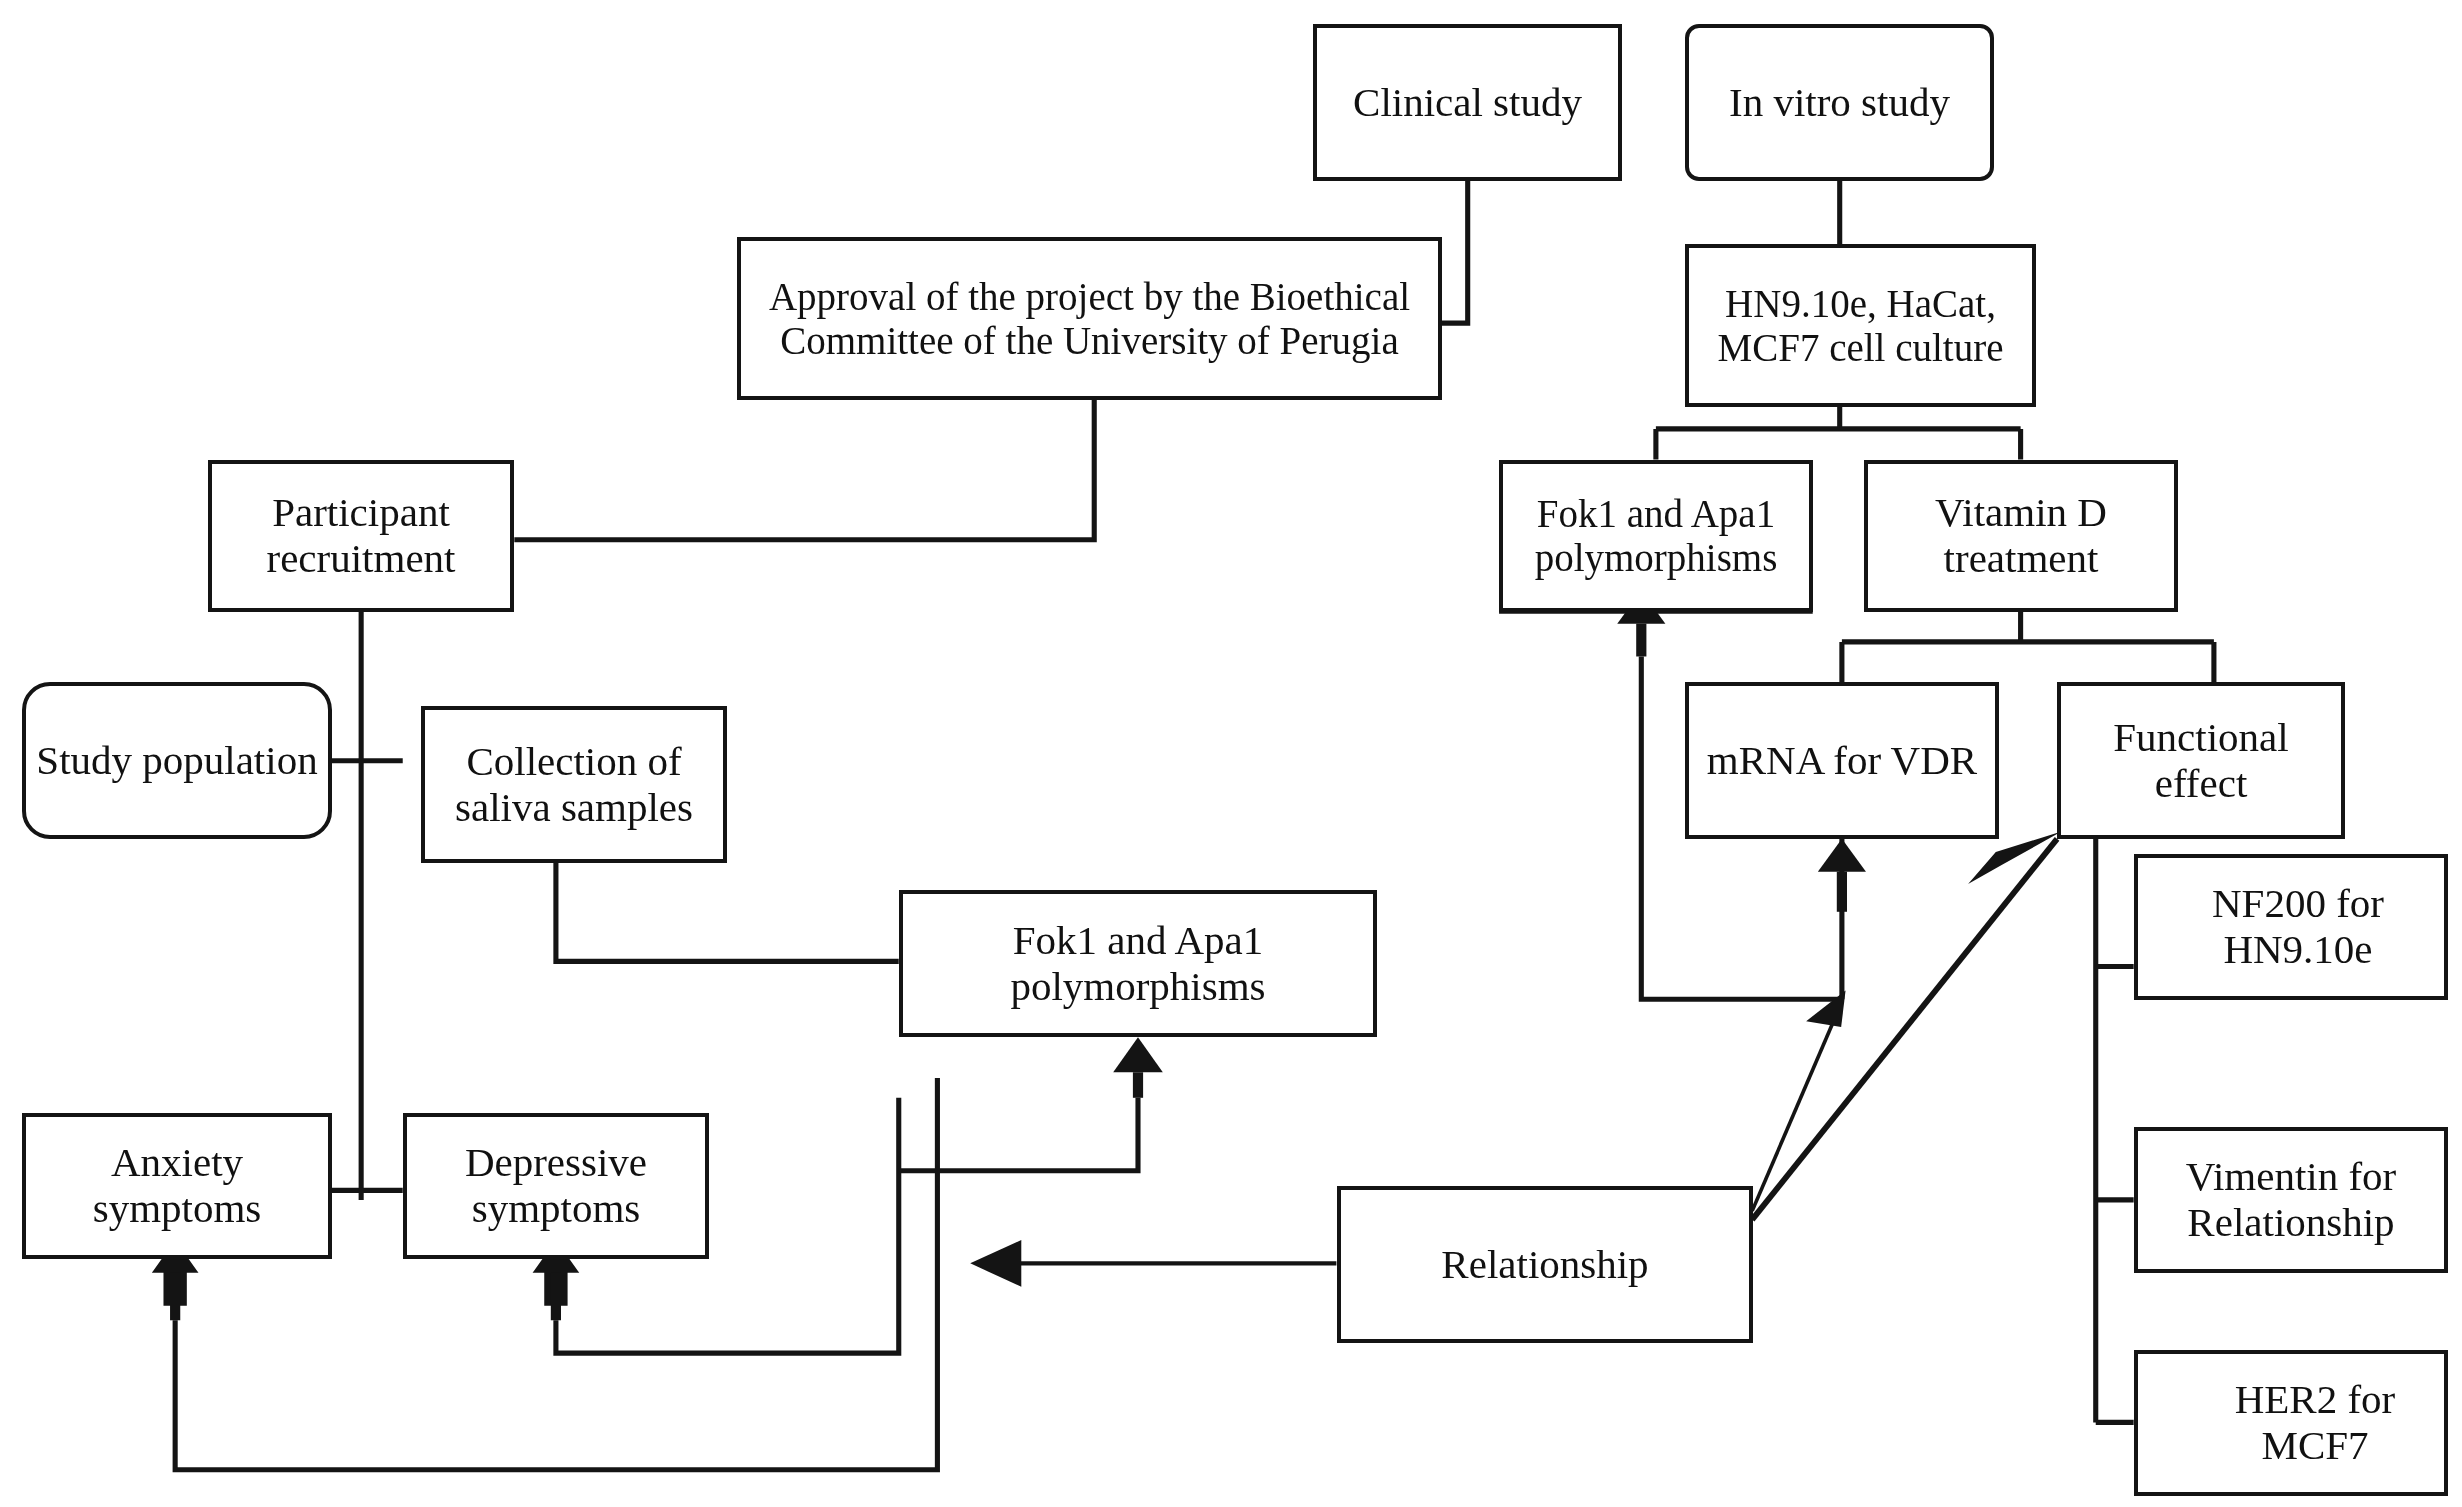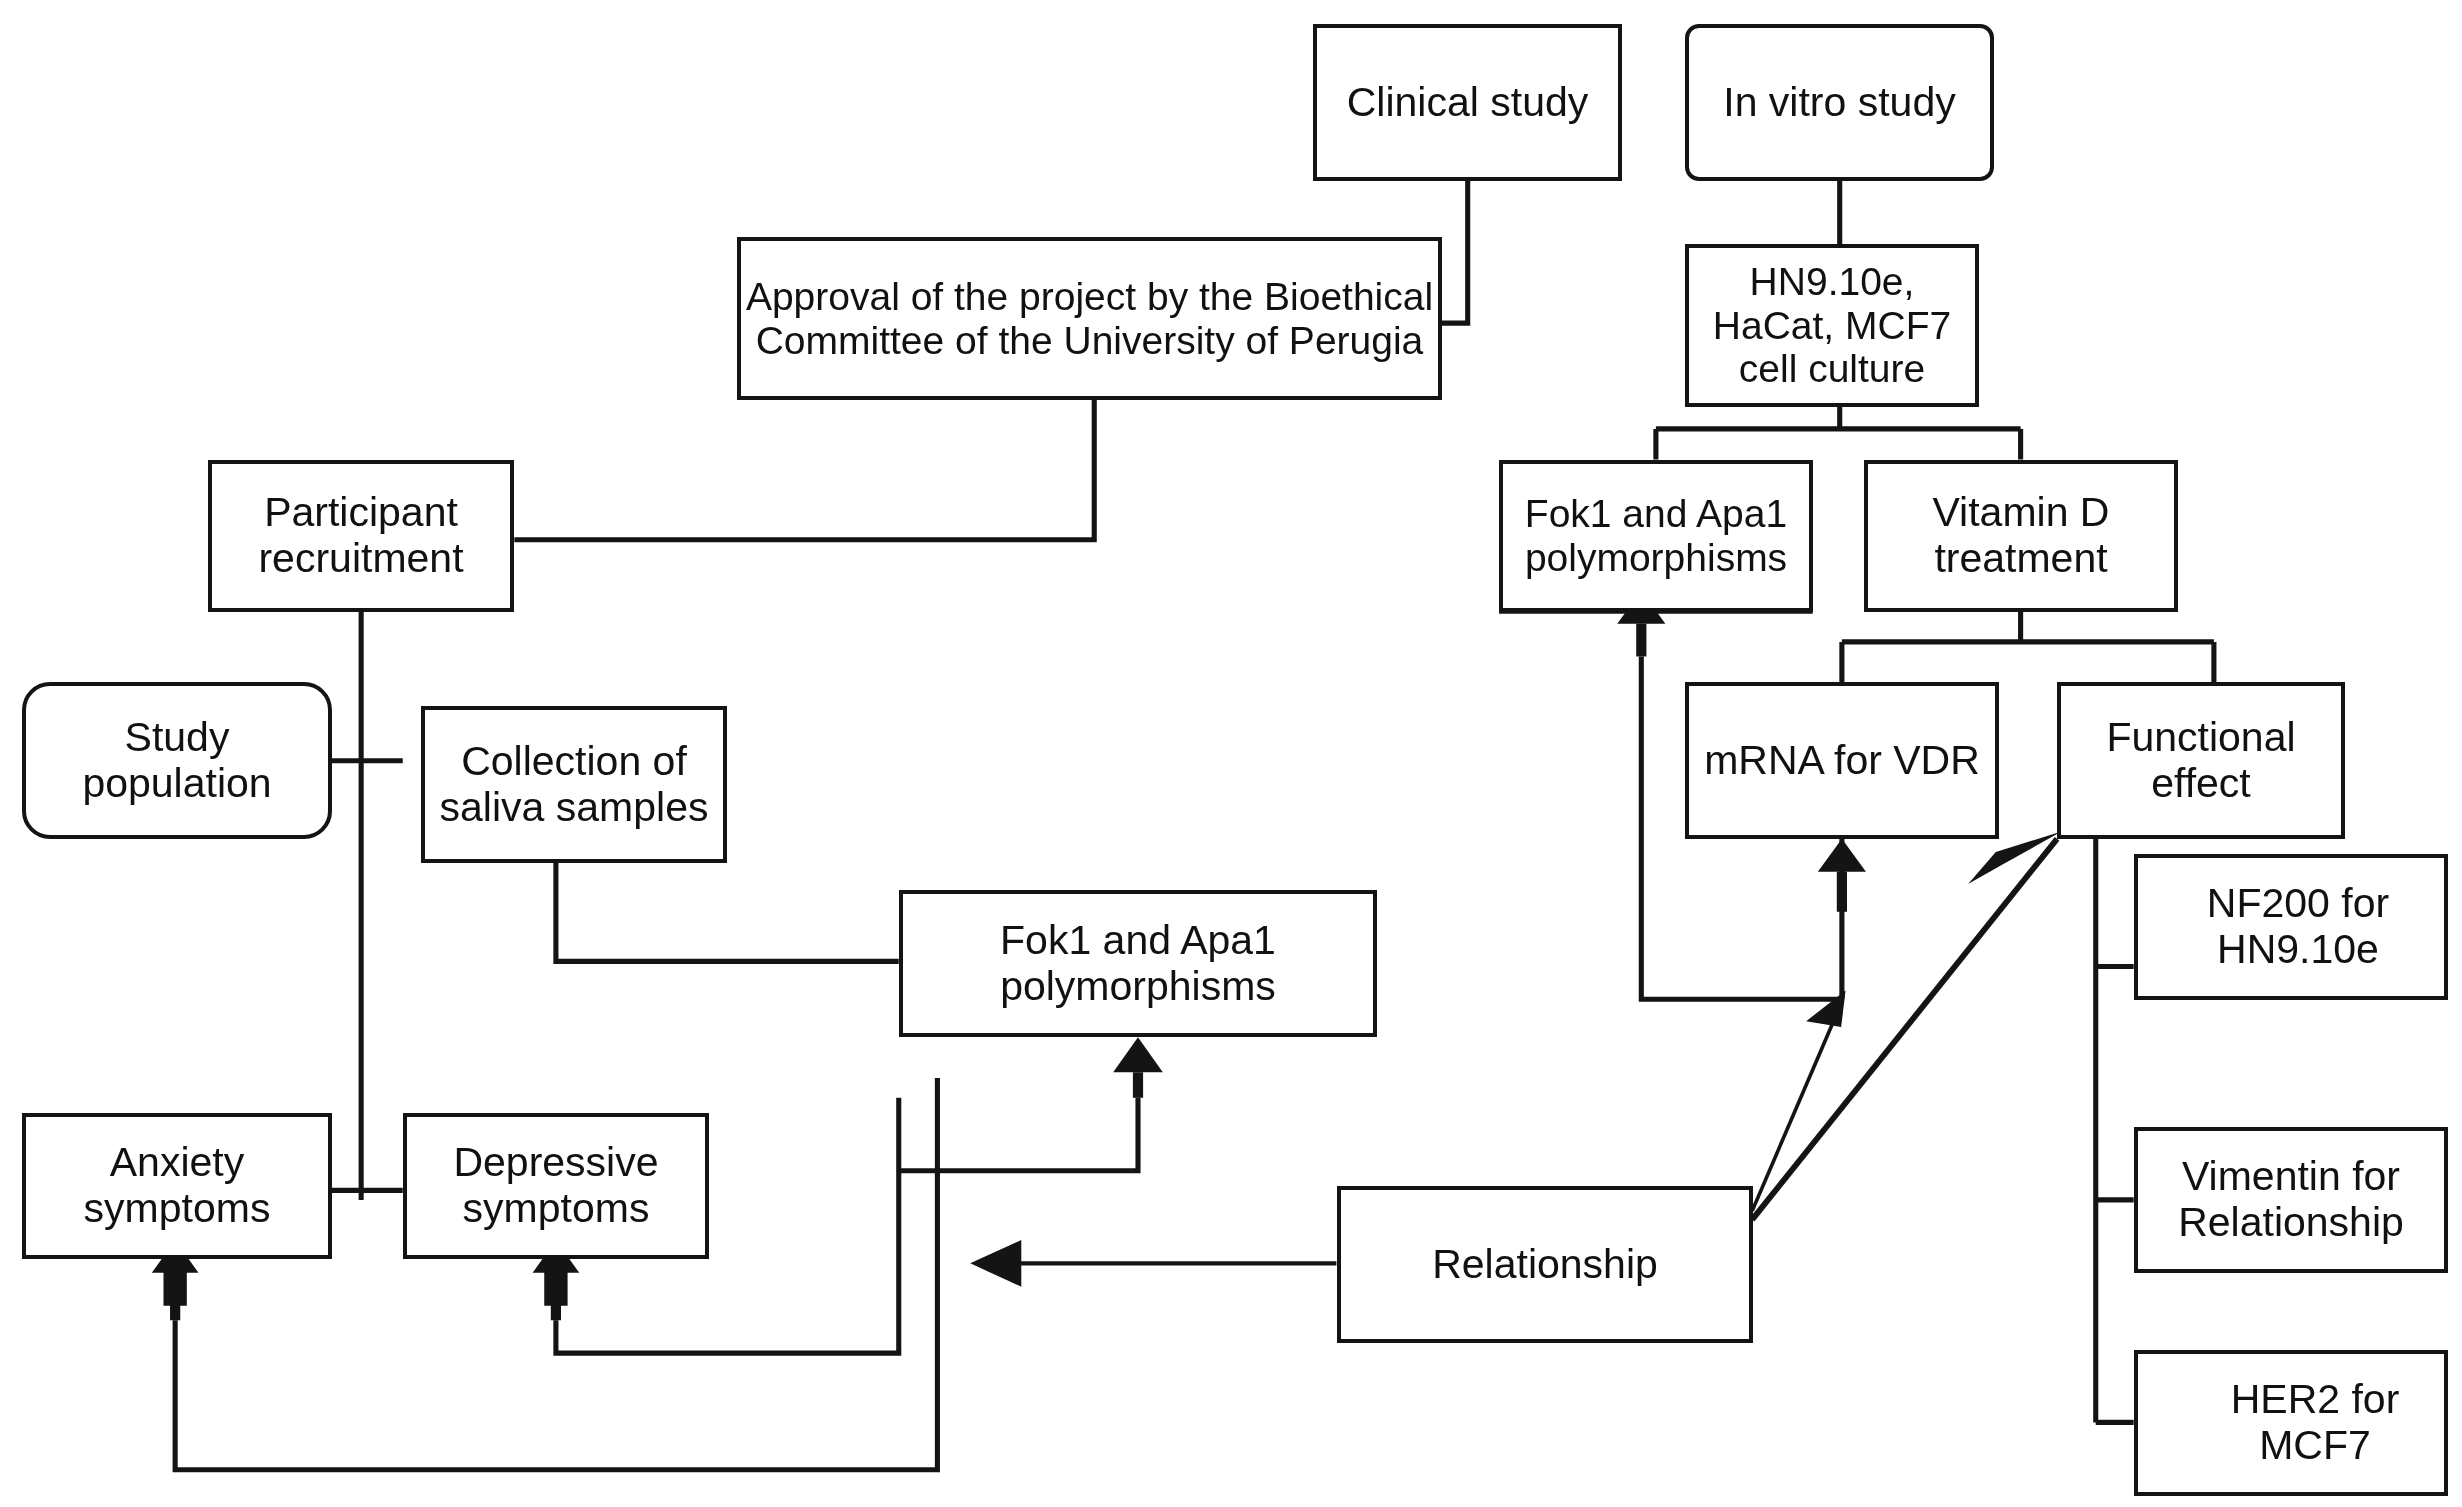--- a/index.html
+++ b/index.html
@@ -1,21 +1,21 @@
 <!DOCTYPE html>
 <html style="font-size:11.7px"><head>
 <meta charset="utf-8">
 <style>
   html,body{margin:0;padding:0;background:#ffffff;}
   body{font-family:"Liberation Serif", serif;}
   #stage{position:relative;width:2462px;height:1507px;background:#fff;overflow:hidden;}
   svg#wires{position:absolute;left:0;top:0;width:2462px;height:1507px;}
   .node{position:absolute;box-sizing:border-box;background:#fff;border:4.4px solid #141414;
         display:flex;align-items:center;justify-content:center;text-align:center;
-        font-family:Liberation Sans, sans-serif;color:#111;line-height:1.12;}
+        font-family:Liberation Serif, serif;color:#111;line-height:1.12;}
   .node span{display:block;padding:0 4.4px;}
   .fs-lg{font-size:41px;}
   .fs-md{font-size:39px;}
 </style>
 </head>
 <body>
 
 <div id="stage">
 
   <svg id="wires" viewBox="0 0 3375 2066" xmlns="http://www.w3.org/2000/svg">
@@ -76,21 +76,21 @@
   <div id="nodes">
       <div class="node fs-lg" style="left: 1313px; top: 24px; width: 309px; height: 157px; border-color: rgb(20, 20, 20);">
         <span>Clinical study</span>
       </div>
       <div class="node fs-lg" style="left: 1685px; top: 24px; width: 309px; height: 157px; border-color: rgb(20, 20, 20); border-radius: 14px;">
         <span>In vitro study</span>
       </div>
       <div class="node fs-md" style="left: 737px; top: 237px; width: 705px; height: 163px; border-color: rgb(20, 20, 20);">
         <span>Approval of the project by the Bioethical Committee of the University of Perugia</span>
       </div>
-      <div class="node fs-md" style="left: 1685px; top: 244px; width: 294px; height: 163px; border-color: rgb(20, 20, 20);">
+      <div class="node fs-md" style="left: 1685px; top: 244px; width: 351px; height: 163px; border-color: rgb(20, 20, 20);">
         <span>HN9.10e, HaCat, MCF7 cell culture</span>
       </div>
       <div class="node fs-lg" style="left: 208px; top: 460px; width: 306px; height: 152px; border-color: rgb(20, 20, 20);">
         <span>Participant recruitment</span>
       </div>
       <div class="node fs-md" style="left: 1499px; top: 460px; width: 314px; height: 152px; border-color: rgb(20, 20, 20);">
         <span>Fok1 and Apa1 polymorphisms</span>
       </div>
       <div class="node fs-lg" style="left: 1864px; top: 460px; width: 314px; height: 152px; border-color: rgb(20, 20, 20);">
         <span>Vitamin D treatment</span>

